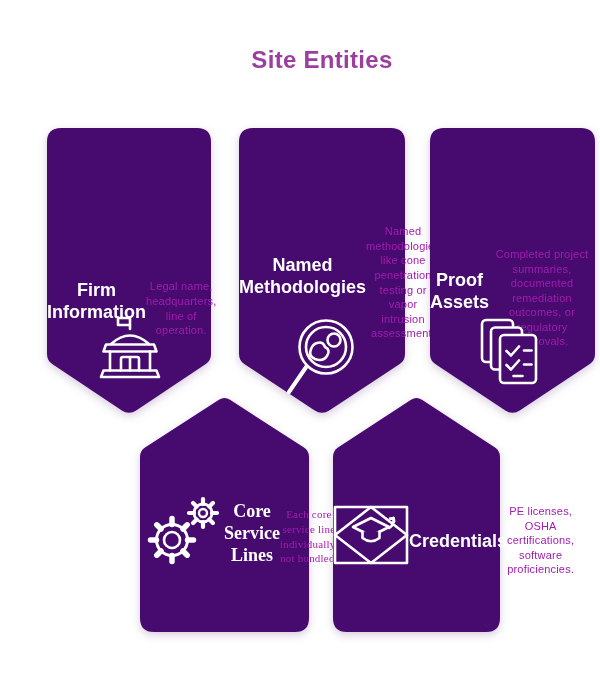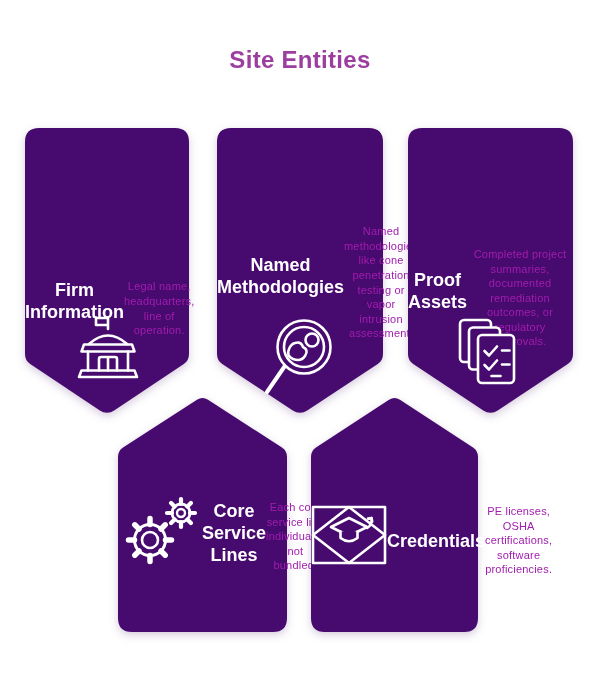--- a/index.html
+++ b/index.html
@@ -2,21 +2,21 @@
 <html><head>
 <meta charset="utf-8">
 <style>
   html,body{margin:0;padding:0;}
   body{
     width:600px;height:680px;
     background:#ffffff;
     font-family:"Liberation Sans","DejaVu Sans",sans-serif;
     overflow:hidden;
   }
-  .stage{position:relative;width:480px;height:680px;background:#ffffff;}
+  .stage{position:relative;width:480px;height:680px;background:#ffffff;margin-left:22px;}
   .page-title{
     position:absolute;left:0;top:46px;width:600px;
     text-align:center;
     font-size:24px;font-weight:700;
     color:#9C3EA0;
     letter-spacing:.3px;
   }
   .card{position:absolute;}
   .card svg.shape{
     position:absolute;left:0;top:0;width:100%;height:100%;
@@ -40,21 +40,21 @@
   
   #card-firm        {left:25px; top:128px; width:164px; height:285px;}
   #card-methods     {left:217px;top:128px; width:166px; height:285px;}
   #card-proof       {left:408px;top:128px; width:165px; height:285px;}
   #card-services    {left:118px;top:396px; width:169px; height:236px;}
   #card-credentials {left:311px;top:396px; width:167px; height:236px;}
 
   #card-firm .content{padding-top:62px;}
   #card-methods .content{padding-top:12px;}
   #card-proof .content{padding-top:43px;}
-  #card-services .content{padding-top:34px;}
+  #card-services .content{padding-top:34px;font-family:Liberation Serif, serif;}
   #card-credentials .content{padding-top:42px;}
 
   #card-firm p{margin-top:14px;max-width:140px;}
   #card-methods p{margin-top:12px;max-width:132px;}
   #card-proof p{margin-top:12px;max-width:152px;}
   #card-services p{margin-top:11px;max-width:150px;}
   #card-credentials p{margin-top:11px;max-width:134px;}
 
   #card-services h2{margin-top:6px;}
   #card-credentials h2{margin-top:13px;}

